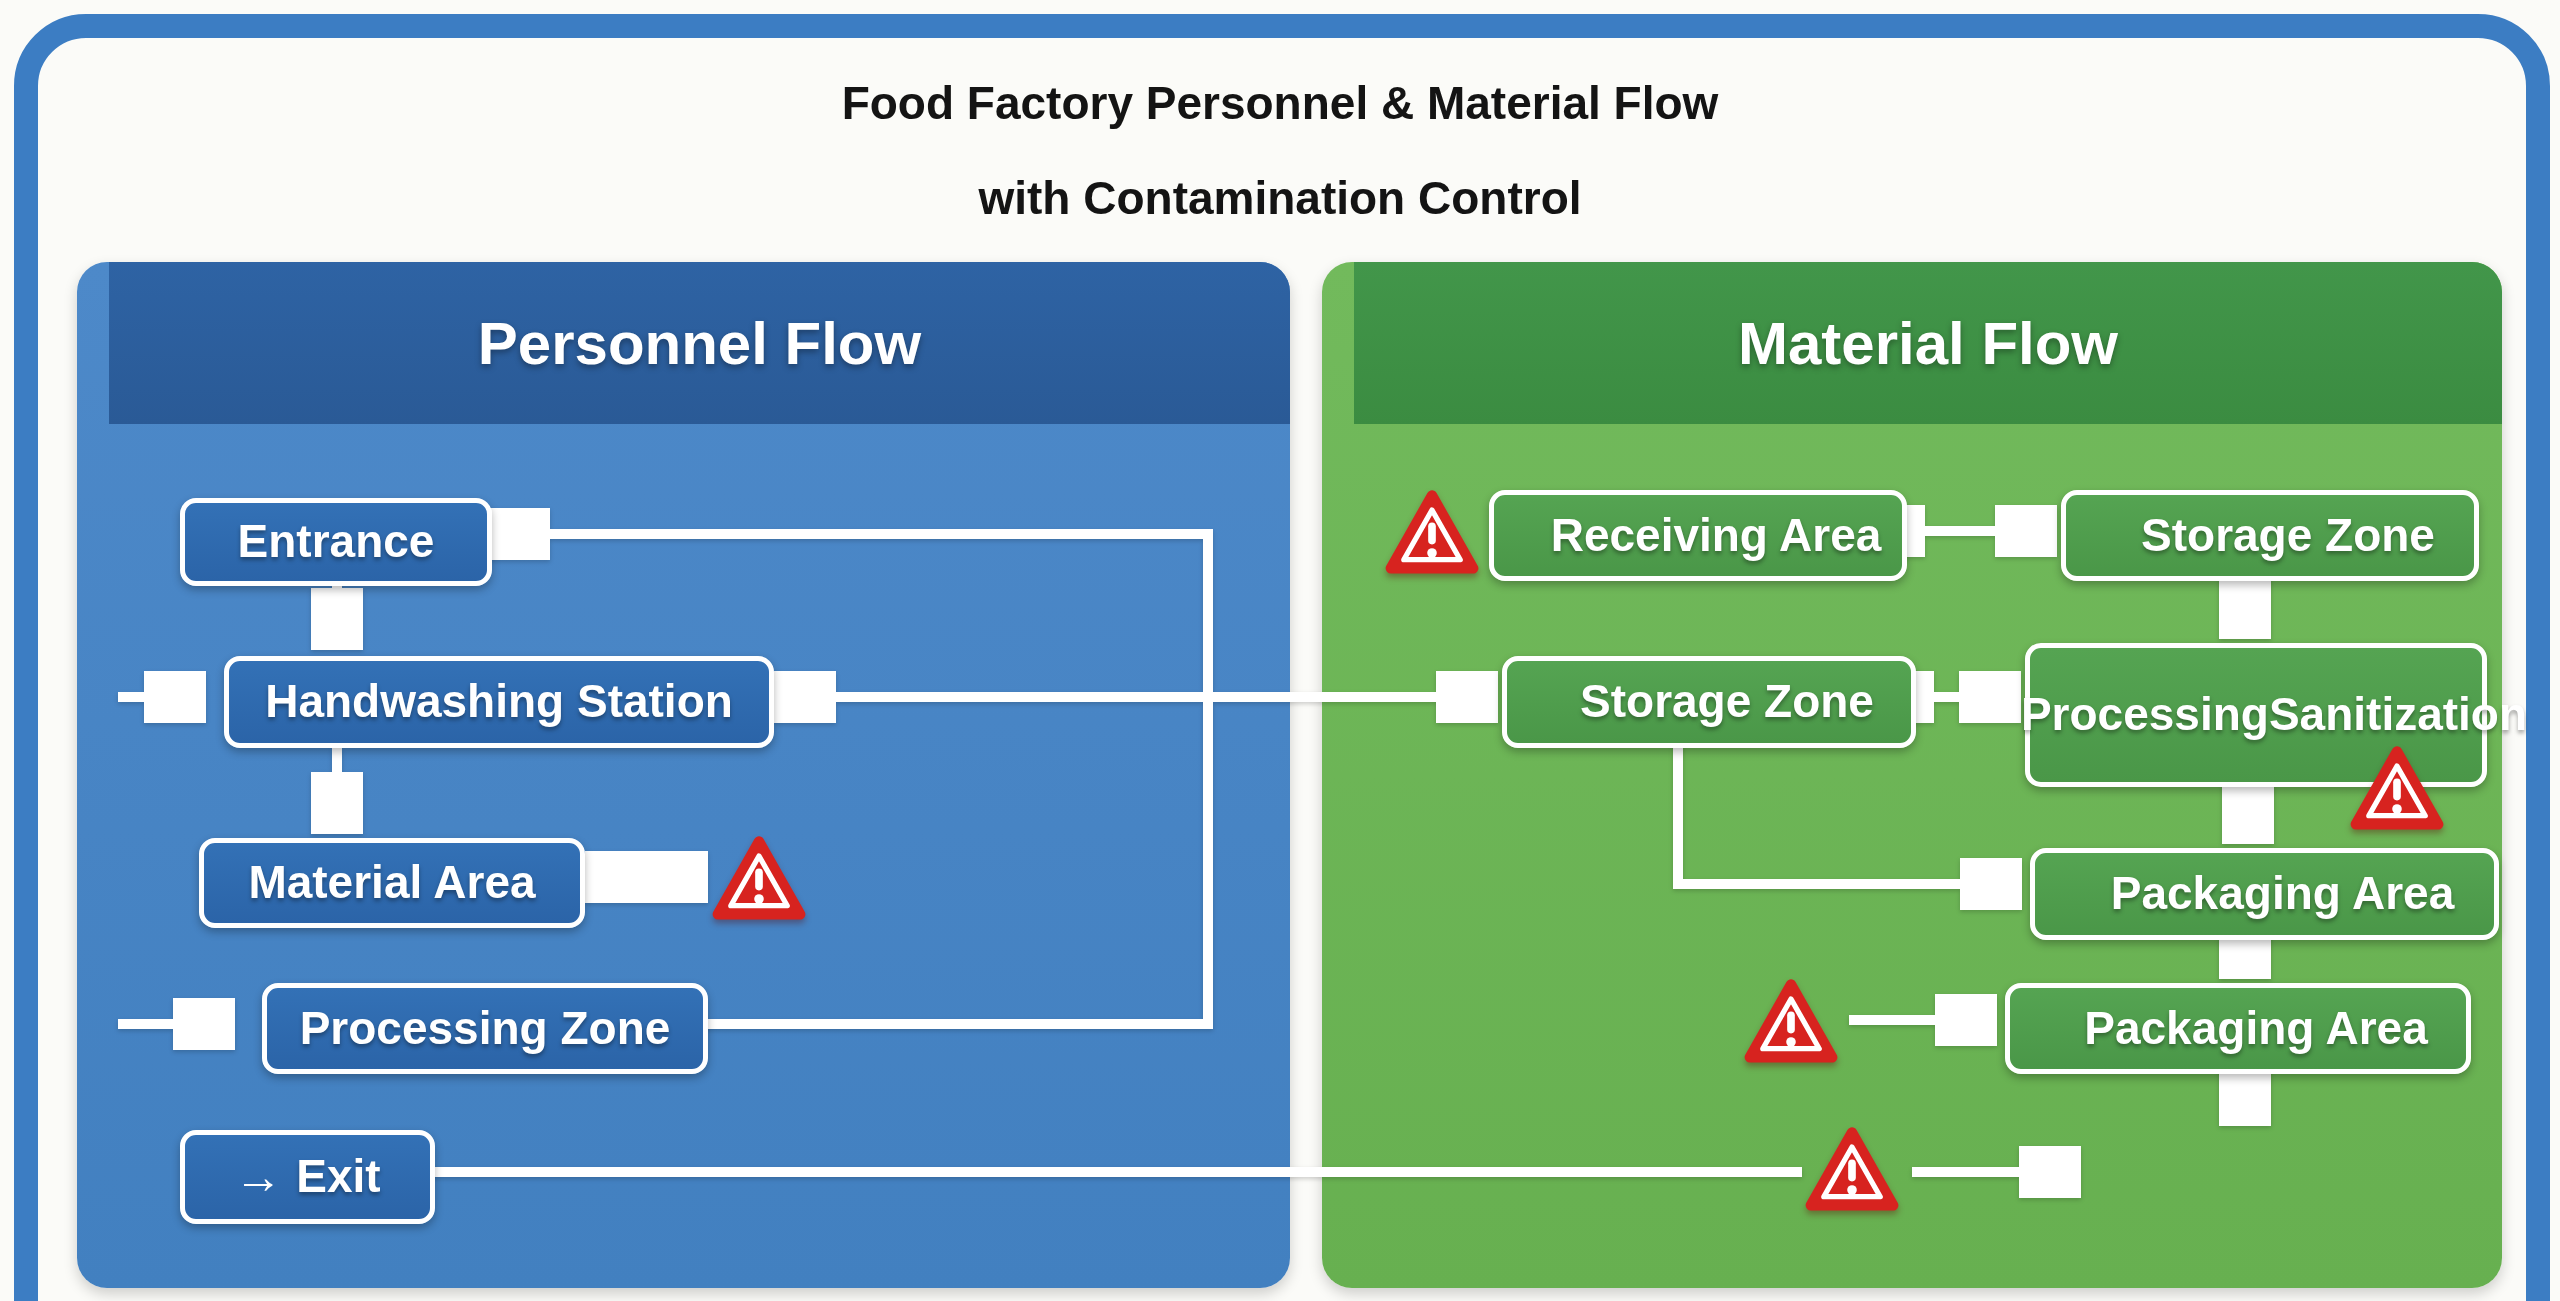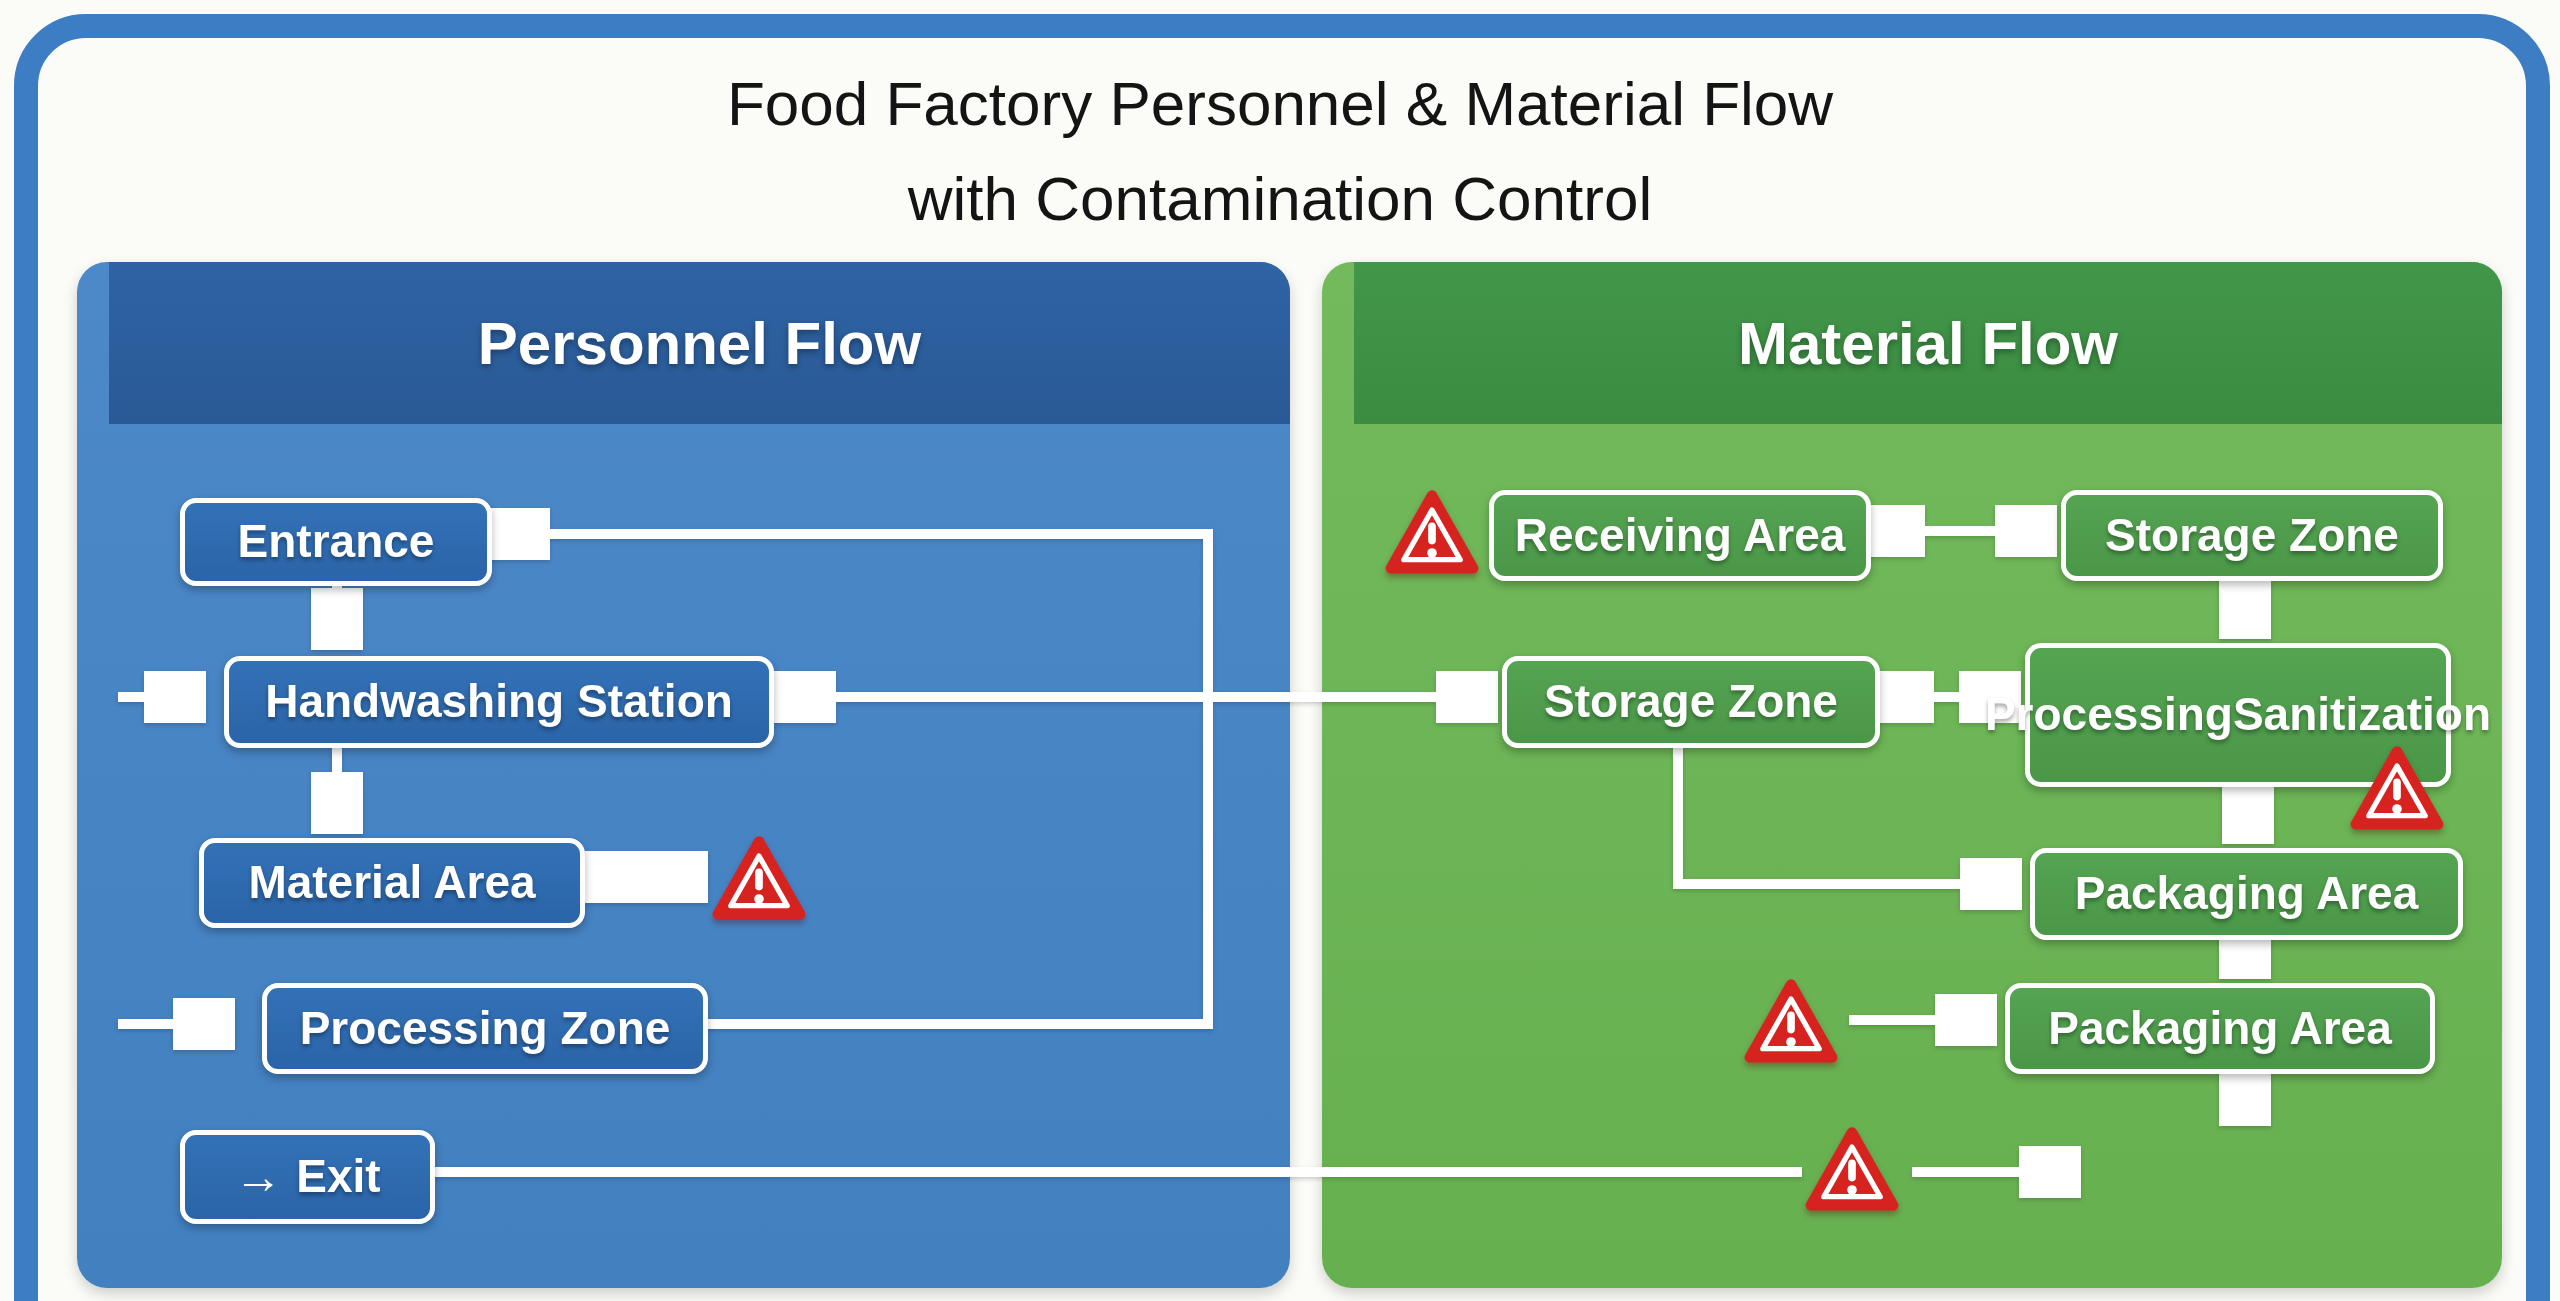--- a/index.html
+++ b/index.html
@@ -5,21 +5,21 @@
   html,body{margin:0;padding:0;background:#ffffff;}
   body{width:2560px;height:1301px;overflow:hidden;font-family:"Liberation Sans",sans-serif;}
   .stage{position:relative;width:2560px;height:1301px;background:#fbfbf8;overflow:hidden;}
 
   
   .frame{position:absolute;left:14px;top:14px;width:2488px;height:1420px;
          border:24px solid #3c7dc3;border-radius:72px;background:transparent;}
 
   
   .title{position:absolute;left:0;top:56px;width:2560px;text-align:center;color:#141414;}
-  .title div{font-size:62px;font-weight:normal;line-height:95px;letter-spacing:0;}
+  .title div{font-size:46px;font-weight:bold;line-height:95px;letter-spacing:0;}
 
   
   .panel{position:absolute;top:262px;height:1026px;border-radius:30px;overflow:hidden;
          box-shadow:0 6px 14px rgba(0,0,0,0.18);z-index:1;}
   .panel.blue{left:77px;width:1213px;background:linear-gradient(180deg,#4d89c9 0%,#4280c0 100%);}
   .panel.green{left:1322px;width:1180px;background:linear-gradient(180deg,#72ba5c 0%,#67b050 100%);text-align:right;}
   .panel-h{height:162px;display:flex;align-items:center;justify-content:center;
            color:#fff;font-size:60px;font-weight:bold;
            text-shadow:0 3px 6px rgba(0,0,0,0.35);margin-left:32px;}
   .panel.blue .panel-h{background:linear-gradient(180deg,#2e63a4 0%,#2a5a96 100%);}
@@ -29,21 +29,21 @@
   svg.wires{position:absolute;left:0;top:0;width:2560px;height:1301px;z-index:2;pointer-events:none;
             filter:drop-shadow(0 2px 2px rgba(0,0,0,0.18));}
   svg.wires path{stroke:#ffffff;stroke-width:10;fill:none;}
 
   
   .node{position:absolute;z-index:3;display:flex;align-items:center;justify-content:center;
         color:#fff;font-weight:bold;font-size:46px;border:5px solid #ffffff;border-radius:16px;
         box-shadow:0 4px 9px rgba(0,0,0,0.28);text-shadow:0 3px 4px rgba(0,0,0,0.35);
         text-align:center;line-height:1.12;}
   .node.nb{background:linear-gradient(180deg,#3371b6 0%,#2b64a8 100%);}
-  .node.ng{background:linear-gradient(180deg,#55a452 0%,#4a9748 100%);}
+  .node.ng{background:linear-gradient(180deg,#55a452 0%,#4a9748 100%);padding-left:36px;}
 
   #n-entrance{left:180px;top:498px;width:302px;height:78px;}
   #n-handwash{left:224px;top:656px;width:540px;height:82px;}
   #n-gowning{left:199px;top:838px;width:376px;height:80px;}
   #n-processing{left:262px;top:983px;width:436px;height:81px;}
   #n-exit{left:180px;top:1130px;width:245px;height:84px;}
   #n-exit .exit-arrow{margin-right:14px;font-size:48px;text-shadow:none;}
 
   #n-receiving{left:1489px;top:490px;width:372px;height:81px;}
   #n-storage-top{left:2061px;top:490px;width:372px;height:81px;}

